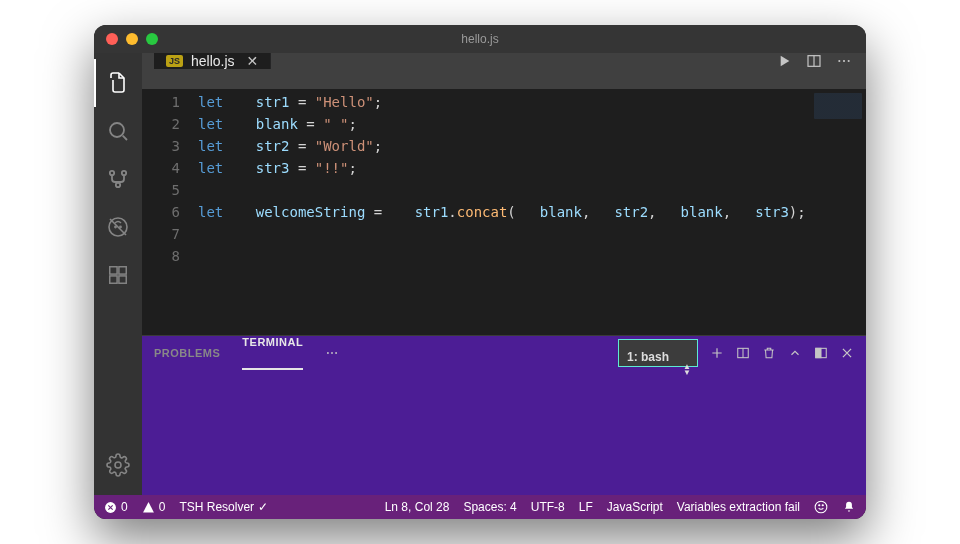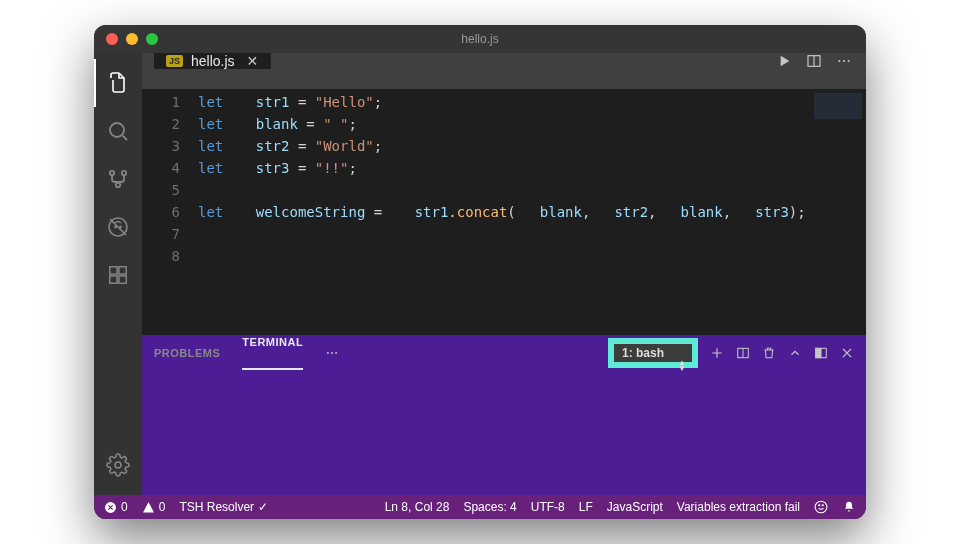--- a/index.html
+++ b/index.html
@@ -109,21 +109,21 @@
     display: flex; align-items: center; height: 34px;
     padding: 0 12px; gap: 22px; font-size: 11px;
   }
   .panel-tab { color: #888; letter-spacing: 0.5px; cursor: pointer; }
   .panel-tab.active { color: #e7e7e7; border-bottom: 2px solid #e5e5e5; padding-bottom: 20px; }
   .panel-actions {
     margin-left: auto; display: flex; align-items: center; gap: 12px;
     color: #c5c5c5; font-size: 12px;
   }
   .term-select {
-    background: #3c3c3c; border: 6px solid #5eead4; padding: 2px 28px 2px 8px;
+    background: #3c3c3c; border: 1px solid #5eead4; padding: 10px 28px 2px 8px;
     font-size: 12px; color: #ddd; position: relative;
   }
   .term-select .chev { position: absolute; right: 6px; display: flex; flex-direction: column; line-height: 6px; font-size: 8px;}
   .panel-body {
     flex: 1; padding: 4px 14px;
     font-family: Menlo, Consolas, monospace; font-size: 13px; line-height: 18px;
     color: #d4d4d4; position: relative;
   }
   .cursor-block {
     display: inline-block; width: 7px; height: 14px; background: #d4d4d4;

